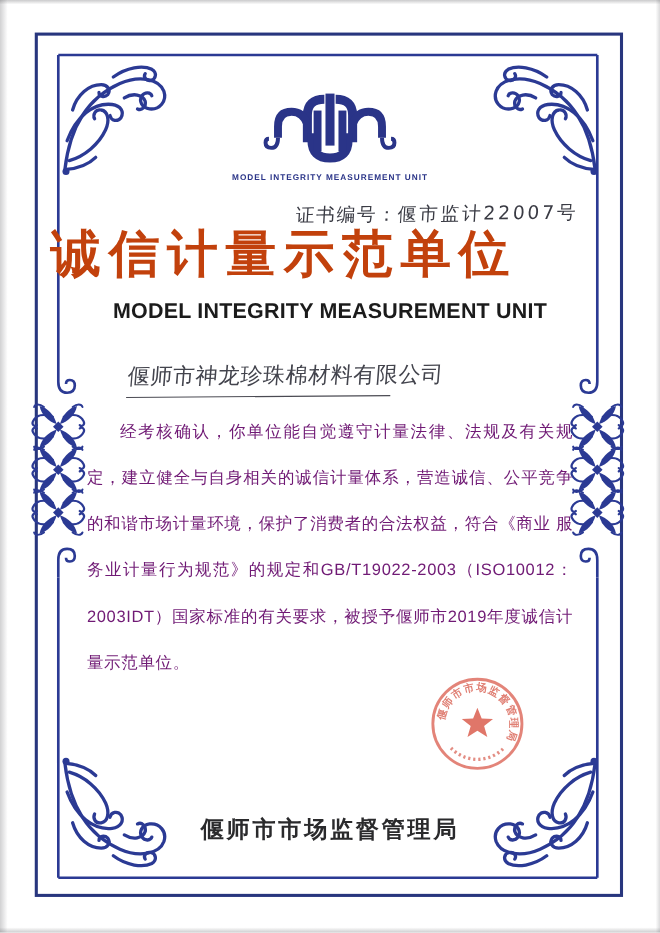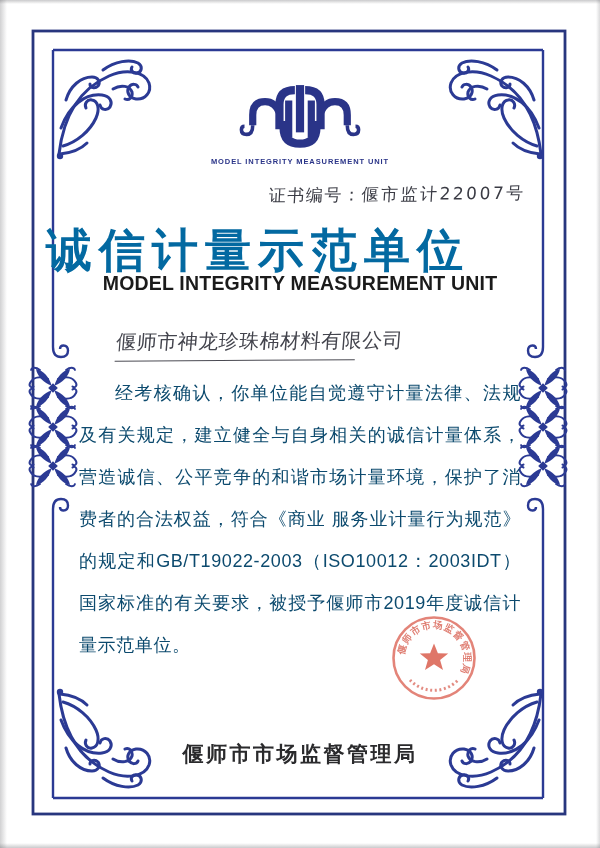--- a/index.html
+++ b/index.html
@@ -35,43 +35,43 @@
   .cert-no{
     position:absolute;top:183px;right:74px;
     font-size:17px;color:#3a3b44;
     font-family:"DejaVu Sans", sans-serif;
     transform:skewX(-4deg) rotate(-0.6deg);
     letter-spacing:1.5px;white-space:nowrap;
   }
   .cert-no .val{letter-spacing:2.5px;}
 
   .title-zh{
-    position:absolute;left:0;top:220px;width:516px;text-align:center;
+    position:absolute;left:0;top:200px;width:516px;text-align:center;
     font-family:"Liberation Serif", serif;
-    font-size:46px;font-weight:900;color:#0369a1;letter-spacing:7px;
+    font-size:46px;font-weight:900;color:#c2410c;letter-spacing:7px;
     white-space:nowrap;
   }
   .title-en{
     position:absolute;left:0;top:272px;width:600px;text-align:center;
     font-size:19.5px;font-weight:800;color:#1b1b1b;letter-spacing:0.2px;
     white-space:nowrap;
   }
 
   .company{
     position:absolute;left:116px;top:328px;width:240px;height:32px;
     border-bottom:1.6px solid #4a4a52;
     font-size:20px;color:#43444d;
     font-family:"DejaVu Sans", sans-serif;
     transform:skewX(-5deg) rotate(-0.4deg);
     letter-spacing:0.5px;white-space:nowrap;
   }
 
   .body-text{
     position:absolute;left:79px;top:372px;width:442px;
-    font-size:18px;line-height:42px;color:#0c4a6e;
+    font-size:15px;line-height:42px;color:#701a75;
     text-align:justify;text-justify:inter-ideograph;
     letter-spacing:0.6px;
   }
   .body-text p{margin:0;text-indent:2em;}
 
   .issuer-label{
     position:absolute;left:307px;top:647px;
     font-size:17px;color:#2e2e30;letter-spacing:1.5px;white-space:nowrap;
   }
   .seal{position:absolute;left:390px;top:613px;}

